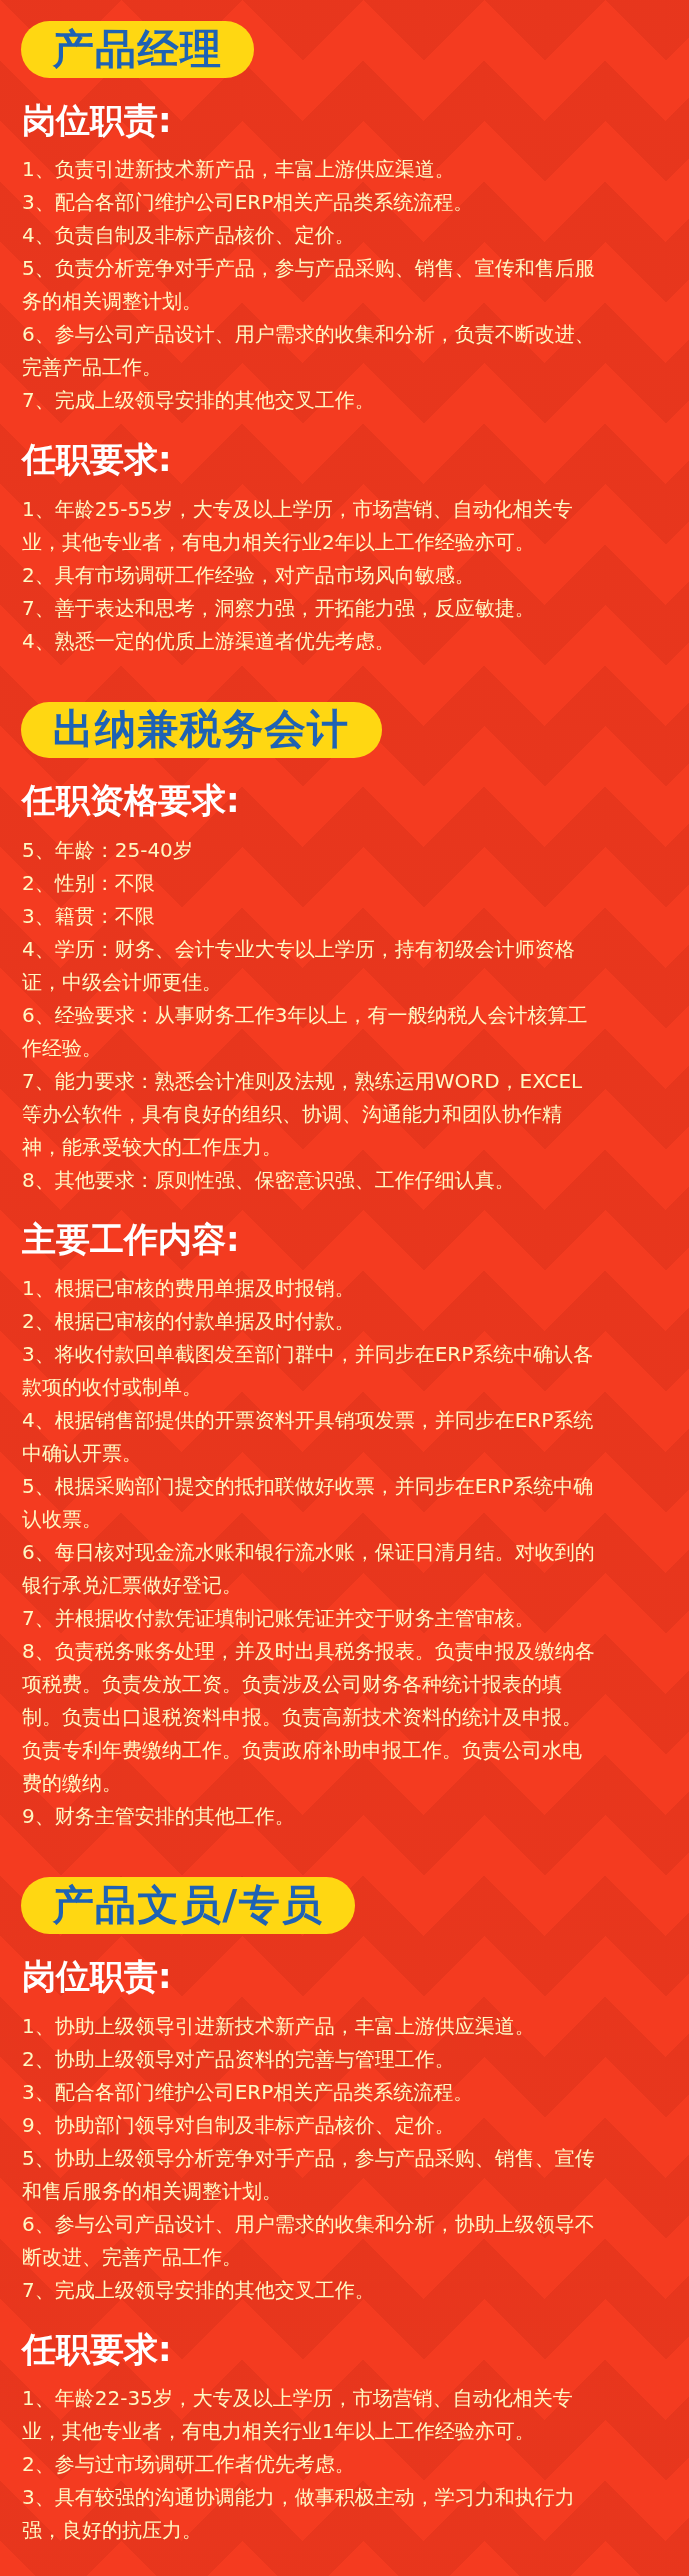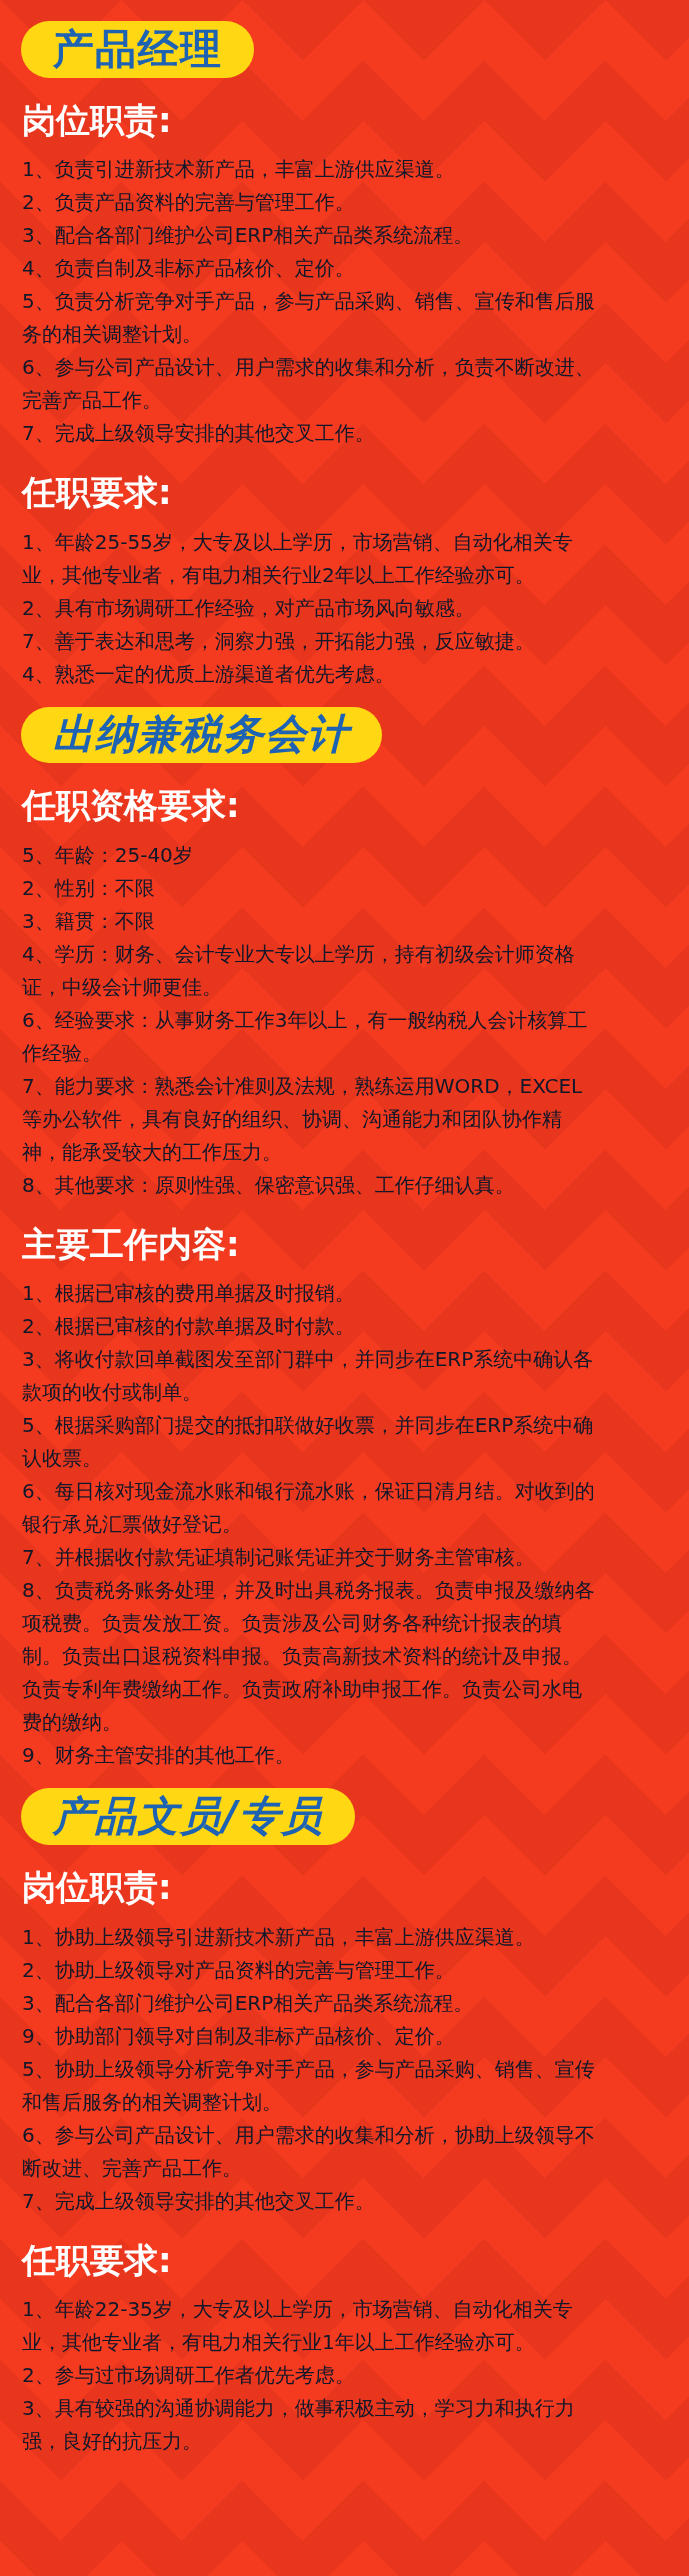--- a/index.html
+++ b/index.html
@@ -36,57 +36,56 @@
     color: #1e62b4;
     font-size: 41px;
     font-weight: 700;
     line-height: 1.05;
     letter-spacing: 1.4px;
     padding: 6.9px 32px;
     border-radius: 41px;
   }
 
   .job .badge-wrap { margin-top: 0; }
-  .job + .job .badge-wrap { margin-top: 16px; font-style: italic; }
+  .job + .job .badge-wrap { margin-top: 44px; }
 
   h2.sec-heading {
     margin: 26px 20.7px 0 22px;
     font-size: 34px;
     font-weight: 700;
     line-height: 33px;
     color: #ffffff;
   }
 
   ul.sec-list {
     list-style: none;
     margin: 16.5px 18px 0 22px;
     font-size: 20px;
     line-height: 33px;
     font-weight: 400;
-    color: #0f172a;
+    color: #fef9c3;
   }
 
   ul.sec-list li { margin: 0; }
 </style>
 </head>
 <body>
 
 <main class="poster">
 
   <section class="job">
     <div class="badge-wrap">
       <div class="badge">
         <span>产品经理</span>
       </div>
     </div>
 
     <h2 class="sec-heading">岗位职责:</h2>
     <ul class="sec-list">
       <li>1、负责引进新技术新产品，丰富上游供应渠道。</li>
-      <li>2、负责产品资料的完善与管理工作。</li>
       <li>3、配合各部门维护公司ERP相关产品类系统流程。</li>
       <li>4、负责自制及非标产品核价、定价。</li>
       <li>5、负责分析竞争对手产品，参与产品采购、销售、宣传和售后服务的相关调整计划。</li>
       <li>6、参与公司产品设计、用户需求的收集和分析，负责不断改进、完善产品工作。</li>
       <li>7、完成上级领导安排的其他交叉工作。</li>
     </ul>
 
     <h2 class="sec-heading">任职要求:</h2>
     <ul class="sec-list">
       <li>1、年龄25-55岁，大专及以上学历，市场营销、自动化相关专业，其他专业者，有电力相关行业2年以上工作经验亦可。</li>
@@ -112,20 +111,21 @@
       <li>6、经验要求：从事财务工作3年以上，有一般纳税人会计核算工作经验。</li>
       <li>7、能力要求：熟悉会计准则及法规，熟练运用WORD，EXCEL等办公软件，具有良好的组织、协调、沟通能力和团队协作精神，能承受较大的工作压力。</li>
       <li>8、其他要求：原则性强、保密意识强、工作仔细认真。</li>
     </ul>
 
     <h2 class="sec-heading">主要工作内容:</h2>
     <ul class="sec-list">
       <li>1、根据已审核的费用单据及时报销。</li>
       <li>2、根据已审核的付款单据及时付款。</li>
       <li>3、将收付款回单截图发至部门群中，并同步在ERP系统中确认各款项的收付或制单。</li>
+      <li>4、根据销售部提供的开票资料开具销项发票，并同步在ERP系统中确认开票。</li>
       <li>5、根据采购部门提交的抵扣联做好收票，并同步在ERP系统中确认收票。</li>
       <li>6、每日核对现金流水账和银行流水账，保证日清月结。对收到的银行承兑汇票做好登记。</li>
       <li>7、并根据收付款凭证填制记账凭证并交于财务主管审核。</li>
       <li>8、负责税务账务处理，并及时出具税务报表。负责申报及缴纳各项税费。负责发放工资。负责涉及公司财务各种统计报表的填制。负责出口退税资料申报。负责高新技术资料的统计及申报。负责专利年费缴纳工作。负责政府补助申报工作。负责公司水电费的缴纳。</li>
       <li>9、财务主管安排的其他工作。</li>
     </ul>
   </section>
 
   <section class="job">
     <div class="badge-wrap">

